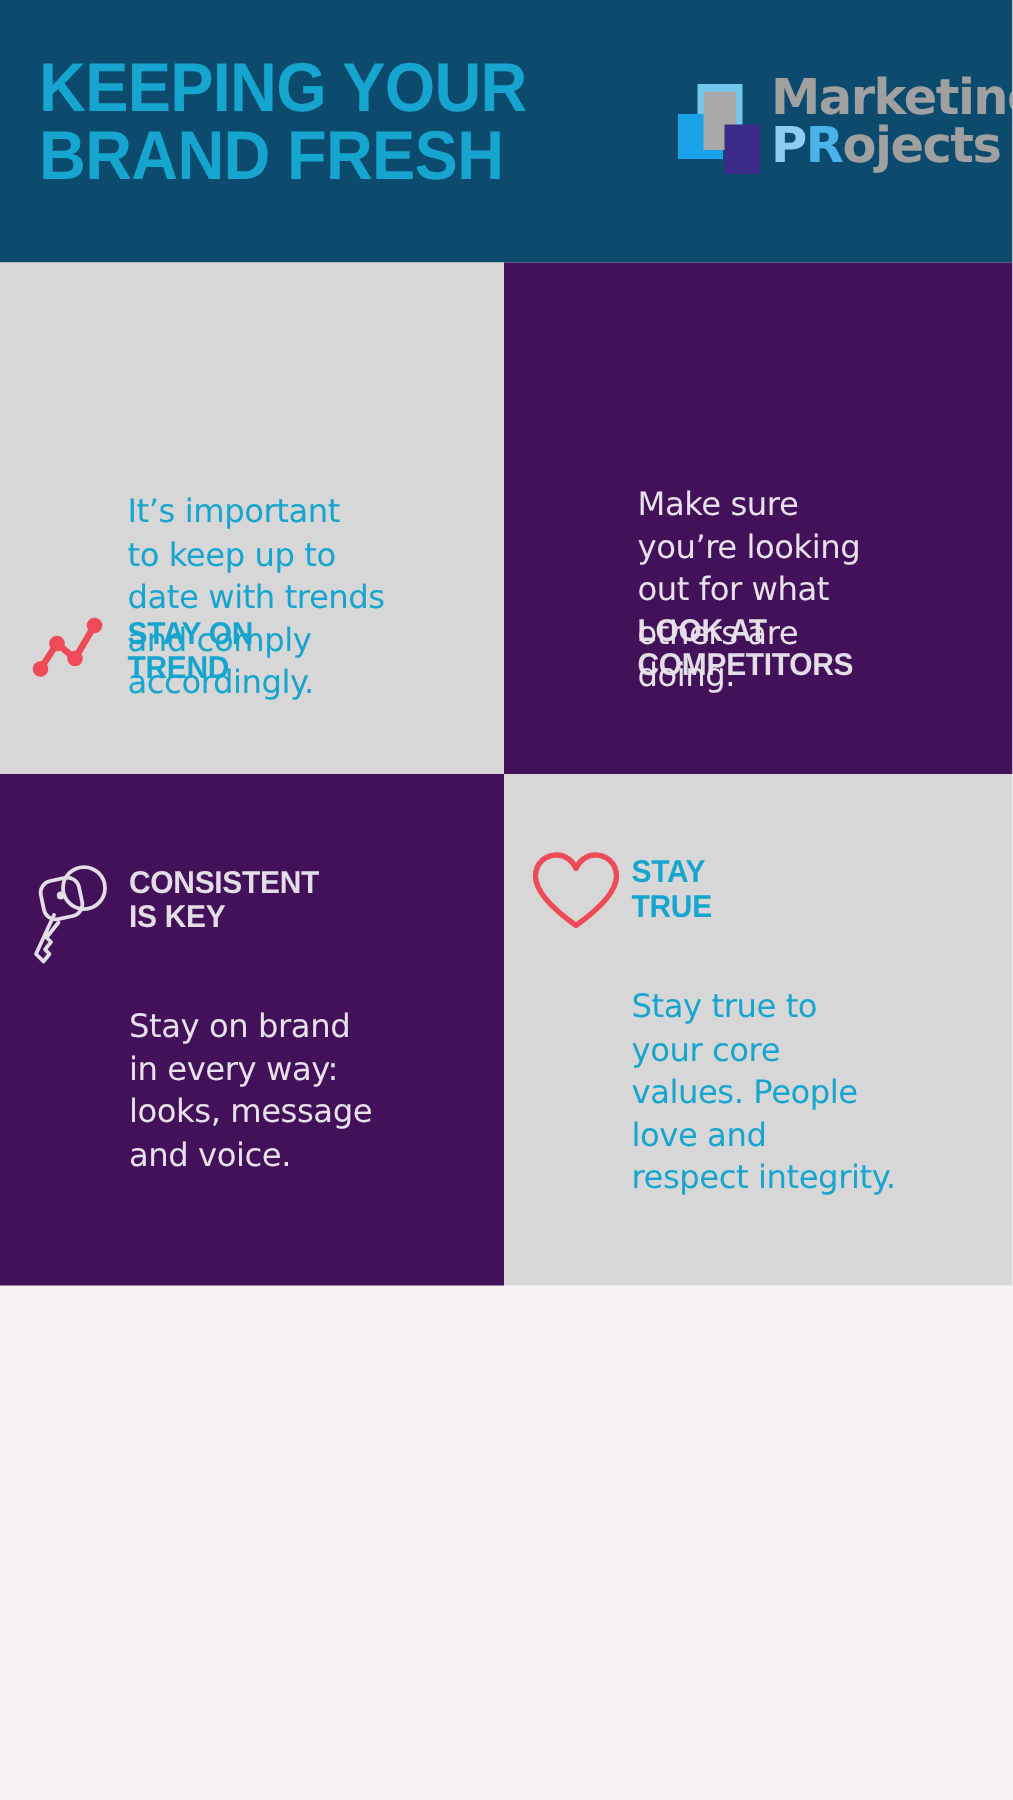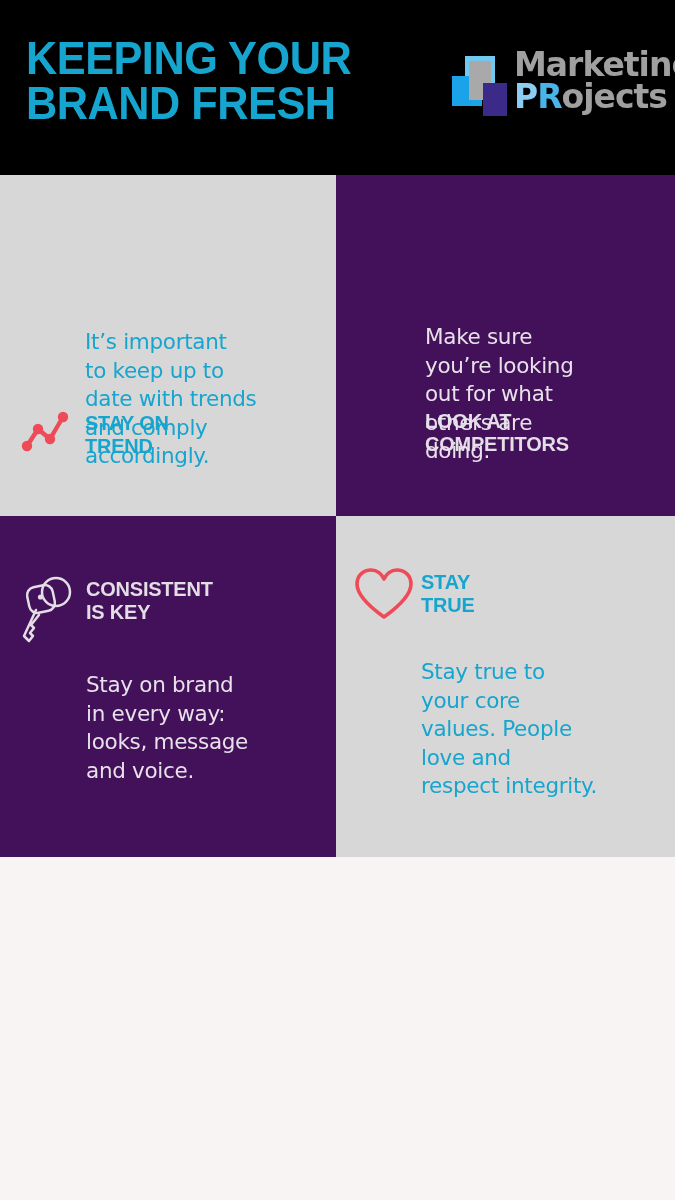--- a/index.html
+++ b/index.html
@@ -12,21 +12,21 @@
   .poster {
     position:relative;
     width:675px; height:1200px;
     background:#f8f4f4;
   }
 
   
   .header {
     position:relative;
     width:675px; height:175px;
-    background:#000000;
+    background:#0c4a6e;
     display:flex;
     align-items:center;
   }
   .title {
     position:absolute;
     left:26px; top:36px;
     width:420px;
     color:#16a5ce;
     font-family:"Liberation Sans", sans-serif;
     font-weight:bold;

